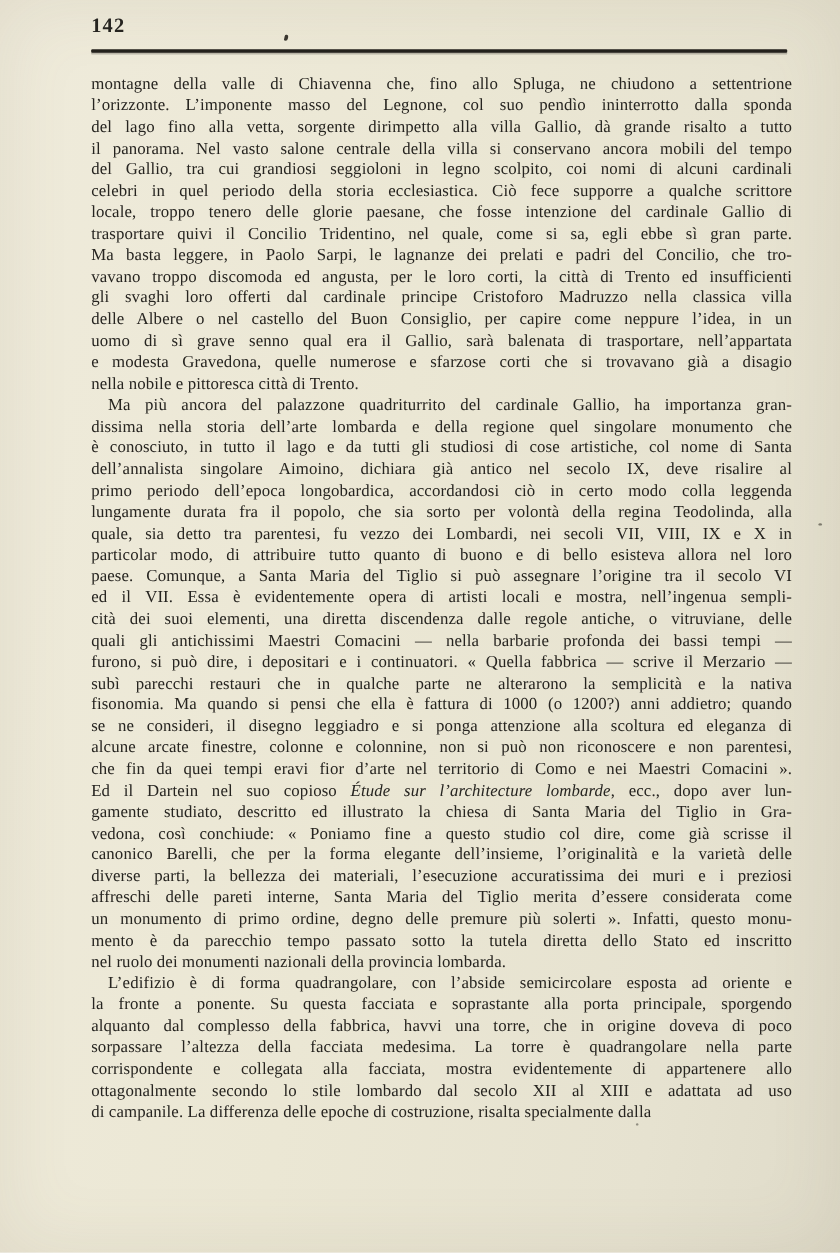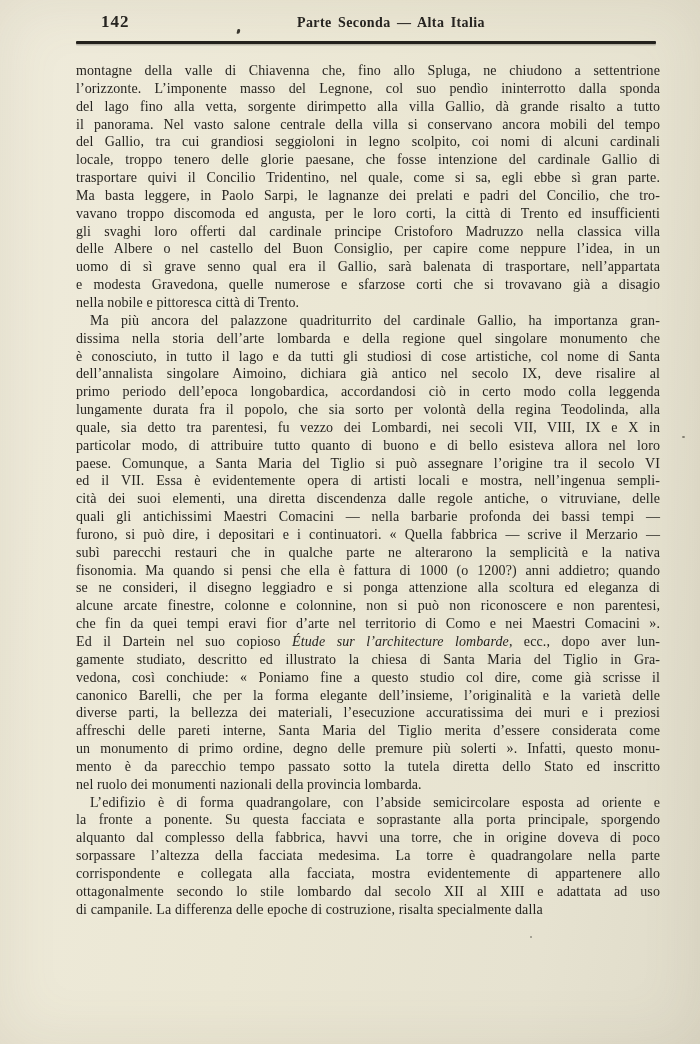--- a/index.html
+++ b/index.html
@@ -9,21 +9,21 @@
   }
   .page {
     position: relative;
     width: 700px; height: 1044px;
     background: linear-gradient(100deg, #efebdb 0%, #ebe7d4 45%, #e6e2d0 80%, #dfdbc9 100%);
     box-shadow: inset 0 0 60px rgba(120,110,80,0.12);
     color: #262420;
   }
   .header {
     position: absolute;
-    left: 76px; top: 12px; width: 580px; height: 26px; margin-left: 25px;
+    left: 76px; top: 12px; width: 580px; height: 26px;
   }
   .page-number {
     position: absolute; left: 0; top: 0;
     font-size: 17px; font-weight: bold; letter-spacing: 1px;
   }
   .running-title {
     position: absolute; left: 0; right: 0; top: 3px;
     text-align: center;
     font-size: 14px; font-weight: bold;
     letter-spacing: 0.4px; word-spacing: 2.5px;
@@ -55,32 +55,32 @@
   .line.indent { text-indent: 14px; }
   .line.para-end { text-align-last: left; }
   .line i { font-style: italic; }
 </style>
 </head>
 <body>
 
 <div class="page">
   <div class="header">
     <span class="page-number">142</span>
-    <span class="running-title">Parte Seconda — Alta Italia</span>
   </div>
   <span class="scan-speck speck-1"></span>
   <span class="scan-speck speck-2"></span>
   <span class="scan-speck speck-3"></span>
   <div class="header-rule"></div>
   <div class="text-column">
       <div class="line">montagne della valle di Chiavenna che, fino allo Spluga, ne chiudono a settentrione</div>
       <div class="line">l’orizzonte. L’imponente masso del Legnone, col suo pendìo ininterrotto dalla sponda</div>
       <div class="line">del lago fino alla vetta, sorgente dirimpetto alla villa Gallio, dà grande risalto a tutto</div>
       <div class="line">il panorama. Nel vasto salone centrale della villa si conservano ancora mobili del tempo</div>
       <div class="line">del Gallio, tra cui grandiosi seggioloni in legno scolpito, coi nomi di alcuni cardinali</div>
+      <div class="line">celebri in quel periodo della storia ecclesiastica. Ciò fece supporre a qualche scrittore</div>
       <div class="line">locale, troppo tenero delle glorie paesane, che fosse intenzione del cardinale Gallio di</div>
       <div class="line">trasportare quivi il Concilio Tridentino, nel quale, come si sa, egli ebbe sì gran parte.</div>
       <div class="line">Ma basta leggere, in Paolo Sarpi, le lagnanze dei prelati e padri del Concilio, che tro-</div>
       <div class="line">vavano troppo discomoda ed angusta, per le loro corti, la città di Trento ed insufficienti</div>
       <div class="line">gli svaghi loro offerti dal cardinale principe Cristoforo Madruzzo nella classica villa</div>
       <div class="line">delle Albere o nel castello del Buon Consiglio, per capire come neppure l’idea, in un</div>
       <div class="line">uomo di sì grave senno qual era il Gallio, sarà balenata di trasportare, nell’appartata</div>
       <div class="line">e modesta Gravedona, quelle numerose e sfarzose corti che si trovavano già a disagio</div>
       <div class="line para-end">nella nobile e pittoresca città di Trento.</div>
       <div class="line indent">Ma più ancora del palazzone quadriturrito del cardinale Gallio, ha importanza gran-</div>

